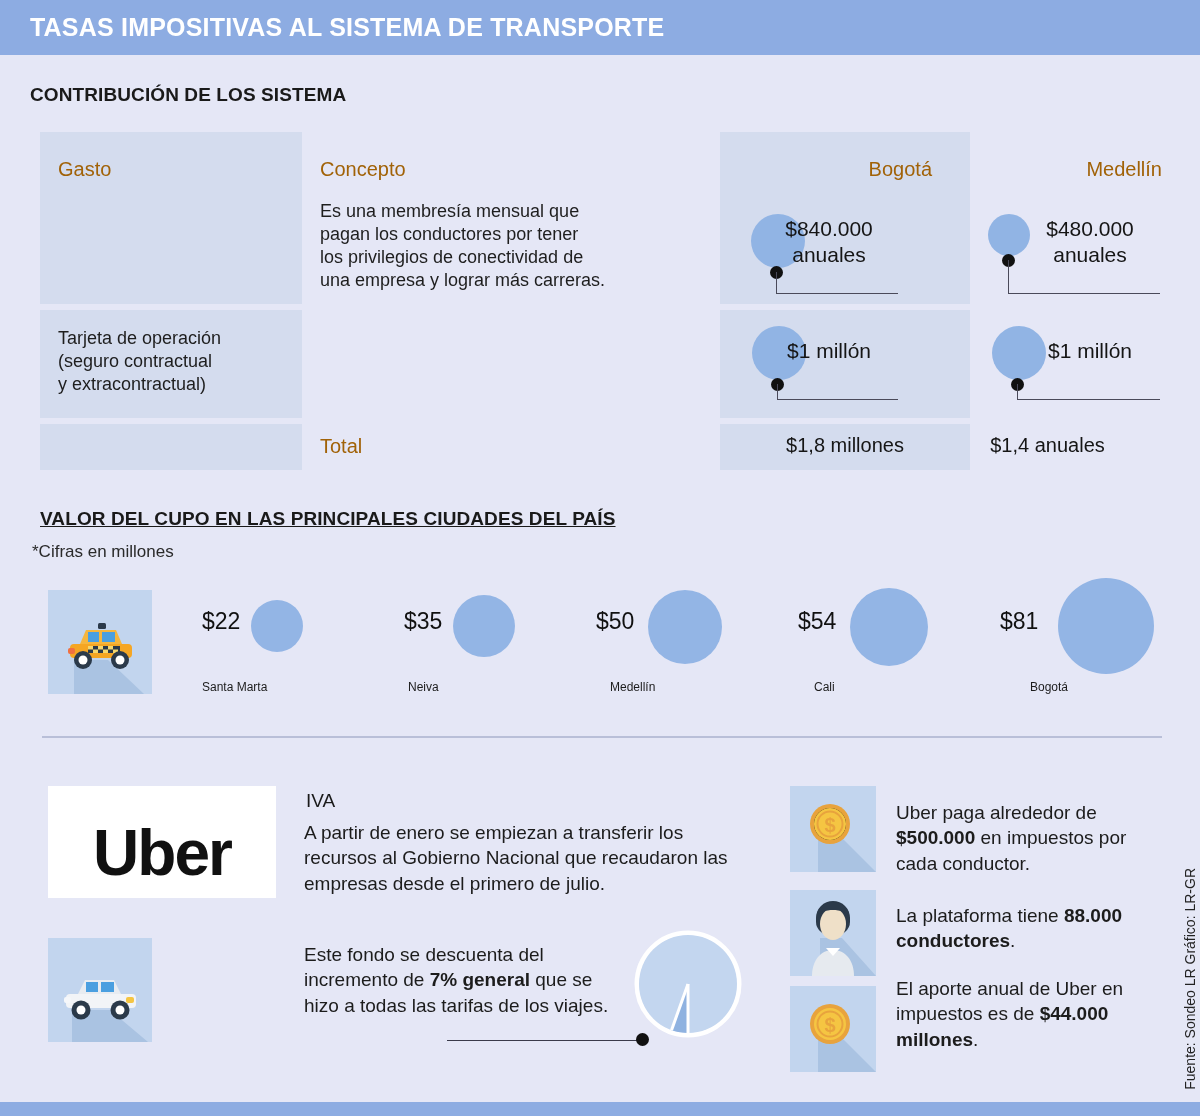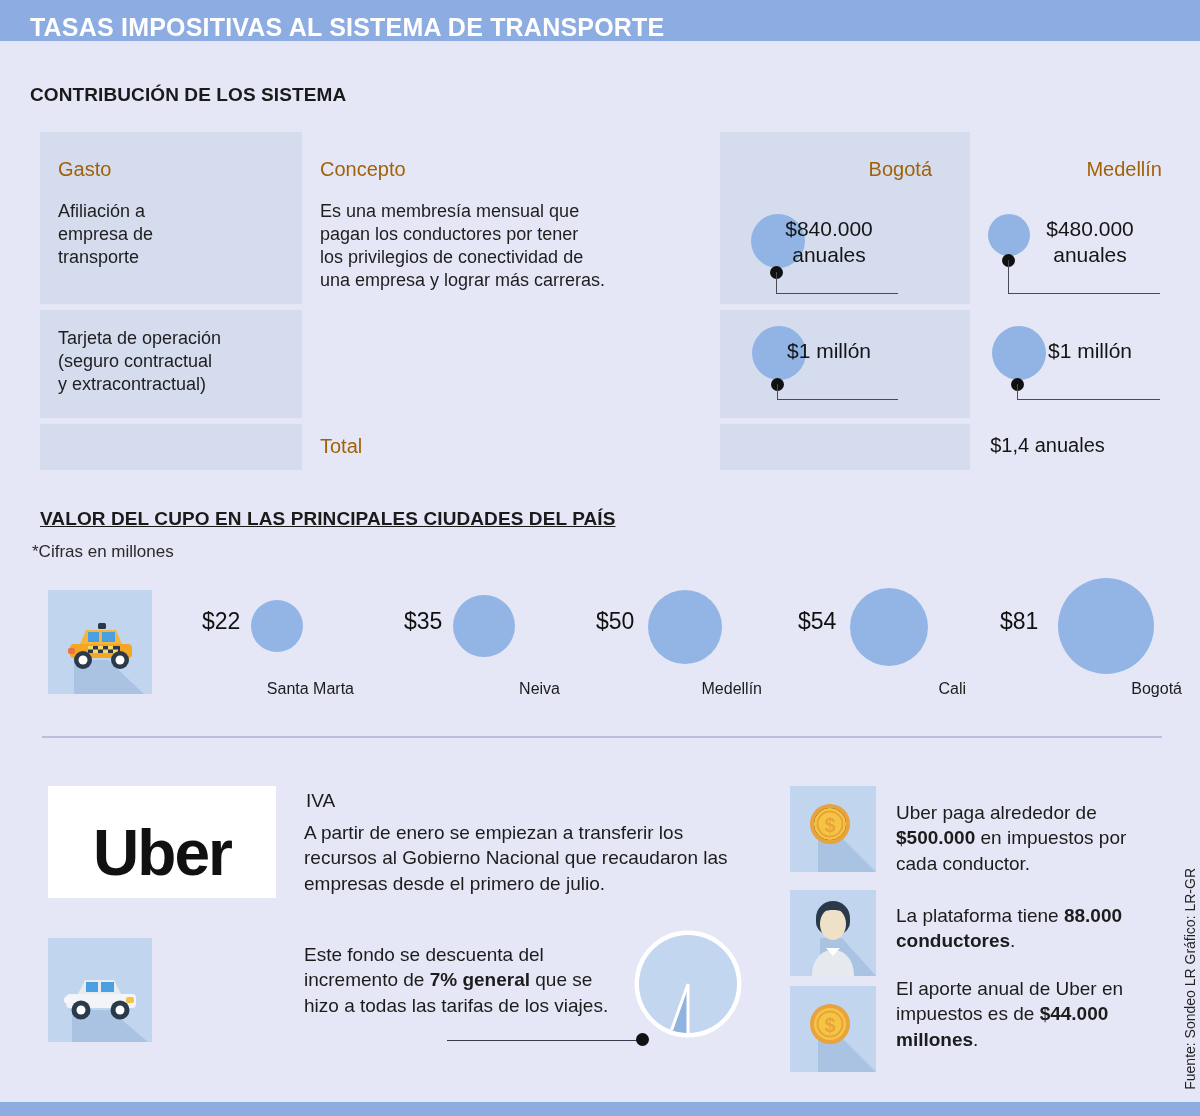--- a/index.html
+++ b/index.html
@@ -7,21 +7,21 @@
   body {
     font-family:"Liberation Sans", sans-serif;
     background:#E5E7F6;
     position:relative;
     overflow:hidden;
   }
   .page { position:relative; width:1200px; height:1116px; background:#E5E7F6; }
 
   
   .header-bar {
-    position:absolute; left:0; top:0; width:1200px; height:41px;
+    position:absolute; left:0; top:0; width:1200px; height:55px;
     background:#8DACE2;
   }
   .header-bar .title {
     position:absolute; left:30px; top:13px;
     font-size:25px; font-weight:bold; color:#FFFFFF;
     letter-spacing:0.2px;
   }
 
   
   .sec-title {
@@ -40,21 +40,21 @@
 
   .lbl-col1 { position:absolute; left:58px; font-size:18px; color:#1E1E1E; line-height:1.28; }
   .lbl-col2 { position:absolute; left:320px; font-size:18px; color:#1E1E1E; line-height:1.28; }
 
   
   .bubble { position:absolute; border-radius:50%; background:#91B4E4; }
   .dot { position:absolute; width:13px; height:13px; border-radius:50%; background:#111111; }
   .conn { position:absolute; border-left:1.5px solid #4A4A5A; border-bottom:1.5px solid #4A4A5A; }
   .amt { position:absolute; font-size:21px; color:#151515; line-height:1.22; text-align:center; }
   .city-val { position:absolute; font-size:23px; color:#111; font-weight:normal; }
-  .city-name { position:absolute; font-size:16px; color:#1C1C1C; text-align:right; }
+  .city-name { position:absolute; font-size:12px; color:#1C1C1C; text-align:left; }
   .city-circle { position:absolute; border-radius:50%; background:#93B5E5; }
 
   
   .tile { position:absolute; background:#C2D5EE; overflow:hidden; }
 
   
   .divider { position:absolute; height:2px; background:#B9BFD8; }
 
   
   .uber-logo-box {
@@ -103,23 +103,20 @@
   <div class="blk bg-soft" style="left:720px; top:424px; width:250px; height:46px;"></div>
 
   <div class="blk" style="left:302px; top:304px; width:863px; height:6px; background:#E5E7F6;"></div>
   <div class="blk" style="left:302px; top:418px; width:863px; height:6px; background:#E5E7F6;"></div>
 
   <div class="hdr-txt" style="position:absolute; left:58px; top:158px;">Gasto</div>
   <div class="hdr-txt" style="position:absolute; left:320px; top:158px;">Concepto</div>
   <div class="hdr-txt" style="position:absolute; left:720px; top:158px; width:212px; text-align:right;">Bogotá</div>
   <div class="hdr-txt" style="position:absolute; left:930px; top:158px; width:232px; text-align:right;">Medellín</div>
 
-  <div class="lbl-col1" style="top:200px; width:230px; white-space:pre-line;">Afiliación a
-empresa de
-transporte</div>
   <div class="lbl-col2" style="top:200px; width:400px; white-space:pre-line;">Es una membresía mensual que
 pagan los conductores por tener
 los privilegios de conectividad de
 una empresa y lograr más carreras.</div>
 
   <div>
     <div class="bubble" style="left:751px; top:214px; width:54px; height:54px;"></div>
     <div class="dot" style="left:770px; top:266px;"></div>
     <div class="conn" style="left:776px; top:272px; width:122px; height:22px;"></div>
     <div class="amt" style="left:760px; top:216px; width:138px; white-space:pre-line;">$840.000
@@ -146,20 +143,21 @@
   </div>
 
   <div>
     <div class="bubble" style="left:992px; top:326px; width:54px; height:54px;"></div>
     <div class="dot" style="left:1011px; top:378px;"></div>
     <div class="conn" style="left:1017px; top:384px; width:143px; height:16px;"></div>
     <div class="amt" style="left:1020px; top:338px; width:140px;">$1 millón</div>
   </div>
 
   <div class="hdr-txt" style="position:absolute; left:320px; top:435px;">Total</div>
+  <div style="position:absolute; left:720px; top:434px; width:250px; text-align:center; font-size:20px; color:#151515;">$1,8 millones</div>
   <div style="position:absolute; left:930px; top:434px; width:235px; text-align:center; font-size:20px; color:#151515;">$1,4 anuales</div>
 
   <div class="sec-title" style="left:40px; top:508px;text-decoration:underline;">VALOR DEL CUPO EN LAS PRINCIPALES CIUDADES DEL PAÍS</div>
   <div class="sub-note" style="left:32px; top:542px;">*Cifras en millones</div>
 
   <div class="tile" style="left:48px; top:590px; width:104px; height:104px;">
     <svg viewBox="0 0 104 104" width="104" height="104">
       <polygon points="26,70 60,70 96,104 26,104" fill="#AAC3E2"></polygon>
       <rect x="22" y="54" width="62" height="14" rx="4" fill="#F5A623"></rect>
       <path d="M32 54 L38 40 L68 40 L74 54 Z" fill="#F5B63E"></path>

